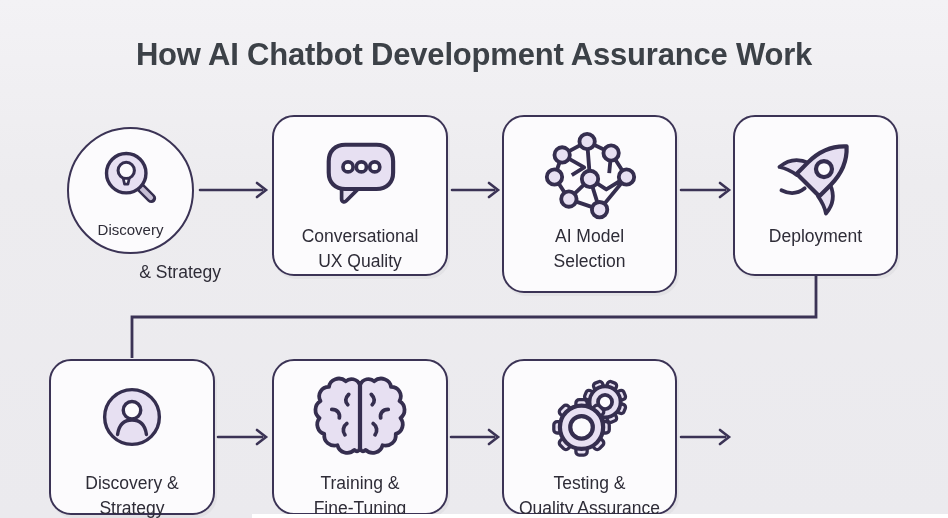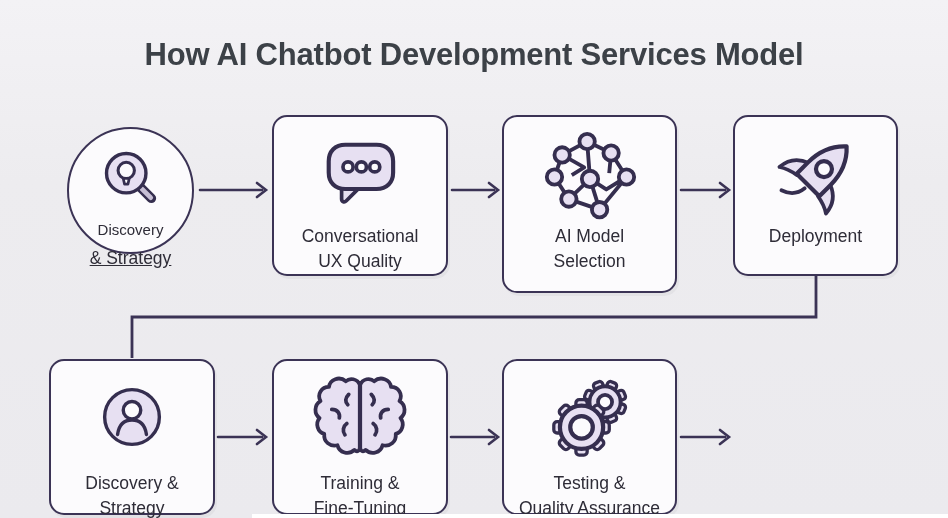--- a/index.html
+++ b/index.html
@@ -8,21 +8,21 @@
     background:linear-gradient(180deg,#F3F2F5 0%,#EDECEF 35%,#EBEAEE 100%);
     font-family:"Liberation Sans",sans-serif;
   }
   .title{
     position:absolute;left:0;right:0;top:37px;margin:0;text-align:center;
     font-size:31px;font-weight:700;letter-spacing:-0.2px;color:#3C4147;
   }
   .connectors{position:absolute;left:0;top:0;width:948px;height:518px;pointer-events:none;}
   .card{
     position:absolute;box-sizing:border-box;background:#FCFBFD;
-    border:2px solid #3B3355;border-radius:15px;
+    border:2px solid #3B3355;border-radius:22px;
     box-shadow:2px 3px 0 rgba(58,51,85,0.05);
   }
   .icon-box{position:absolute;left:0;right:0;display:flex;align-items:center;justify-content:center;}
   .row1 .icon-box{top:12px;height:96px;}
   .row2 .icon-box{top:10px;height:92px;}
   .label{
     position:absolute;left:3px;right:3px;text-align:center;
     font-size:17.5px;line-height:25px;color:#2E2C37;font-weight:400;
   }
   .row1 .label{top:107px;}
@@ -30,31 +30,31 @@
   .circle-node{
     position:absolute;left:67px;top:127px;width:127px;height:127px;box-sizing:border-box;
     background:#FCFBFD;border:2px solid #3B3355;border-radius:50%;
   }
   .circle-node .icon-box{top:13px;height:76px;}
   .circle-label{
     position:absolute;left:0;right:0;top:92px;text-align:center;
     font-size:15px;color:#2E2C37;
   }
   .below-label{
-    position:absolute;left:40px;top:248px;width:181px;text-align:center;
-    font-size:17.5px;color:#2E2C37;text-decoration:underline;
+    position:absolute;left:40px;top:262px;width:181px;text-align:right;
+    font-size:17.5px;color:#2E2C37;
   }
   .bottom-strip{position:absolute;left:252px;right:0;bottom:0;height:4px;background:#ffffff;}
 </style>
 </head>
 <body>
 
 <div class="canvas">
 
-  <h1 class="title">How AI Chatbot Development Services Model</h1>
+  <h1 class="title">How AI Chatbot Development Assurance Work</h1>
 
   <svg class="connectors" viewBox="0 0 948 518" fill="none" stroke="#3B3355" stroke-width="2.6" stroke-linecap="round" stroke-linejoin="miter">
     <path d="M200,190 H262 M452,190 H494 M681,190 H725 M218,437 H262 M451,437 H494 M681,437 H725"></path>
     <path d="M257,183 L266,190 L257,197 M489,183 L498,190 L489,197 M720,183 L729,190 L720,197 M257,430 L266,437 L257,444 M489,430 L498,437 L489,444 M720,430 L729,437 L720,444"></path>
     <path d="M816,276 V317 H132 V358" stroke-width="2.8" stroke-linecap="butt"></path>
   </svg>
 
   <div class="circle-node">
     <div class="icon-box">
       <svg width="68" height="68" viewBox="0 0 100 100">

